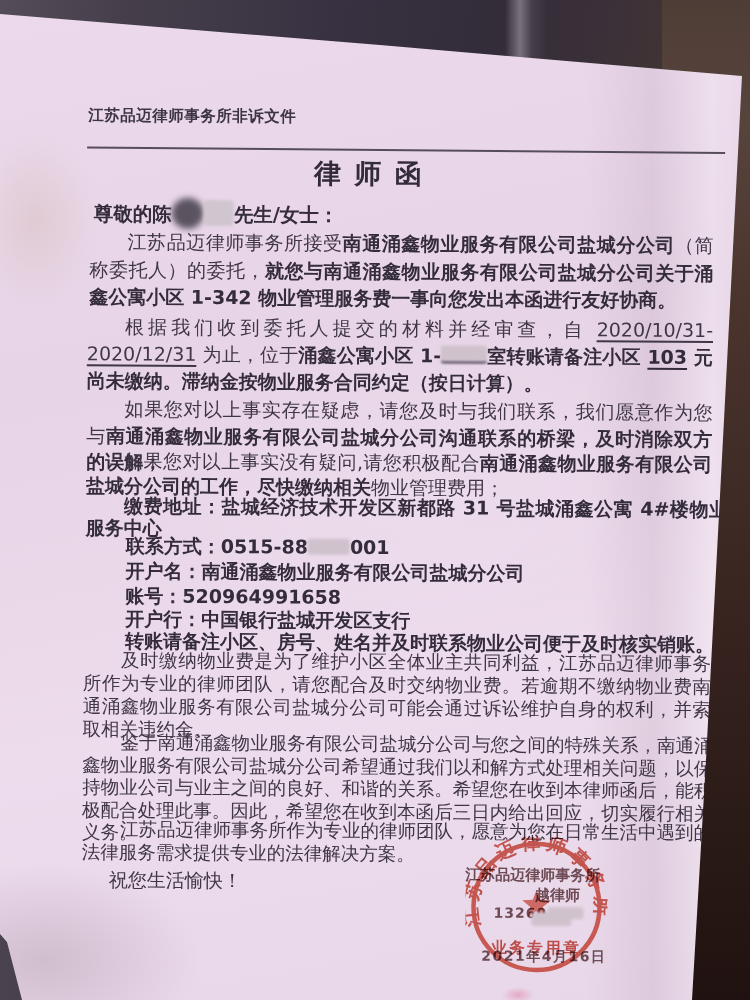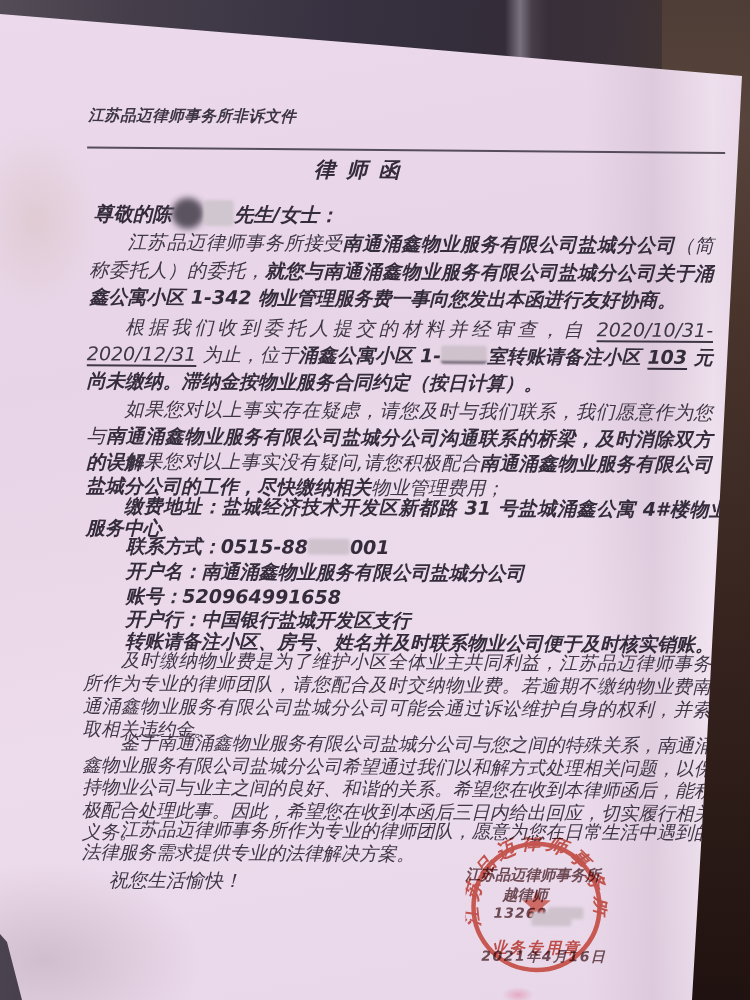--- a/index.html
+++ b/index.html
@@ -1,17 +1,17 @@
 <!DOCTYPE html>
 <html><head>
 <meta charset="utf-8">
 <style>
   html,body{margin:0;padding:0;background:#222;}
   .scene{position:relative;width:750px;height:1000px;overflow:hidden;
-         font-family:"DejaVu Sans","Liberation Sans",sans-serif;font-style:italic;}
+         font-family:"DejaVu Sans","Liberation Sans",sans-serif;}
   
   .bg-top{position:absolute;inset:0;
     background-image:
       linear-gradient(to right, rgba(0,0,0,0) 505px, rgba(205,198,210,.45) 520px, rgba(120,108,122,.25) 532px, rgba(0,0,0,0) 548px),
       linear-gradient(95deg,#544c57 0%,#453e4a 16%,#383141 40%,#332c39 58%,#3a3039 72%,#443630 86%,#4d3a30 100%);}
   .bg-right{position:absolute;top:0;right:0;width:88px;height:100%;
     background:linear-gradient(to bottom,#4e3d36 0%,#57443c 12%,#4a352d 30%,#3e2b25 50%,#35221e 66%,#2b1b17 82%,#201210 100%);}
   
   .paper{position:absolute;inset:0;
     clip-path:polygon(0px 14px,380px 45px,742px 76px,724px 420px,706px 760px,692px 1000px,22px 1000px,7px 942px,0px 934px);
@@ -22,41 +22,41 @@
       linear-gradient(90deg, rgba(0,0,0,0) 78%, rgba(118,88,112,.10) 87%, rgba(255,255,255,.22) 95%, rgba(0,0,0,0) 100%),
       linear-gradient(170deg,#ecdaec 0%,#e7d4e6 35%,#eddcec 68%,#e8d7e8 100%);
     filter:drop-shadow(0 0 14px rgba(0,0,0,.5));}
   .content{position:absolute;inset:0;transform:rotate(.35deg);color:#3f3646;}
   .abs{position:absolute;}
   .para{font-size:19px;line-height:27px;text-align:justify;text-indent:38px;}
   .b{font-weight:700;color:#342c3b;}
   .u{text-decoration:underline;text-underline-offset:4px;text-decoration-thickness:1.5px;}
   .letterhead{left:86px;top:107px;font-size:15.5px;font-weight:700;letter-spacing:.5px;color:#3d3543;}
   .rule{left:85px;top:149px;width:638px;height:2px;background:#564d5b;transform:rotate(.15deg);}
-  .title{left:312px;top:156px;font-size:21px;font-weight:700;letter-spacing:2px;color:#332b3a;}
+  .title{left:312px;top:156px;font-size:27px;font-weight:700;letter-spacing:2px;color:#332b3a;}
   .salutation{left:92px;top:199px;font-size:19.5px;font-weight:600;color:#38303f;}
   .p-intro{left:88px;top:230px;width:624px;line-height:27.5px;}
   .p-facts{left:86px;top:315px;width:626px;}
   .p-doubt{left:86px;top:397px;width:626px;line-height:26.5px;}
   .p-no-doubt{left:86px;top:450px;width:626px;line-height:25px;}
   .p-address{left:86px;top:497px;width:642px;line-height:21.5px;}
   .info{font-size:19px;line-height:22px;text-indent:38px;}
   .p-contact{left:88px;top:536px;width:624px;}
   .p-account-name{left:88px;top:561px;width:624px;}
   .p-account-no{left:88px;top:586px;width:624px;}
   .p-bank{left:88px;top:609px;width:624px;}
   .p-note{left:88px;top:631px;width:632px;}
   .p-reminder{left:84px;top:650px;width:628px;font-size:18.5px;line-height:23px;}
   .p-goodwill{left:84px;top:733px;width:630px;font-size:18.5px;line-height:22.5px;}
   .p-firm-intro{left:84px;top:819px;width:630px;font-size:18.5px;line-height:23px;}
   .closing{left:92px;top:869px;font-size:19px;text-indent:19px;}
   
   .sig{color:#6e4b54;font-weight:600;}
   .sig-firm{left:455px;top:865px;width:160px;text-align:center;font-size:15px;}
-  .sig-lawyer{left:505px;top:885px;width:110px;font-size:15px;}
+  .sig-lawyer{left:505px;top:885px;width:110px;text-align:center;font-size:15px;}
   .sig-phone{left:496px;top:904px;font-size:14px;letter-spacing:1px;}
   .sig-date{left:484px;top:947px;font-size:14px;letter-spacing:1.5px;}
   
   .redact{display:inline-block;height:.85em;background:#cfc2cd;border-radius:3px;
           filter:blur(1.5px);vertical-align:-1px;}
   .redact.ru{border-bottom:2px solid #4a4150;filter:blur(1px);}
   .rd-dark{display:inline-block;width:32px;height:31px;border-radius:50%;background:#5b5360;
            filter:blur(3px);vertical-align:-8px;}
   .rd-sq{display:inline-block;width:30px;height:26px;border-radius:4px;background:#d0c6cf;
          filter:blur(1.5px);vertical-align:-5px;}

